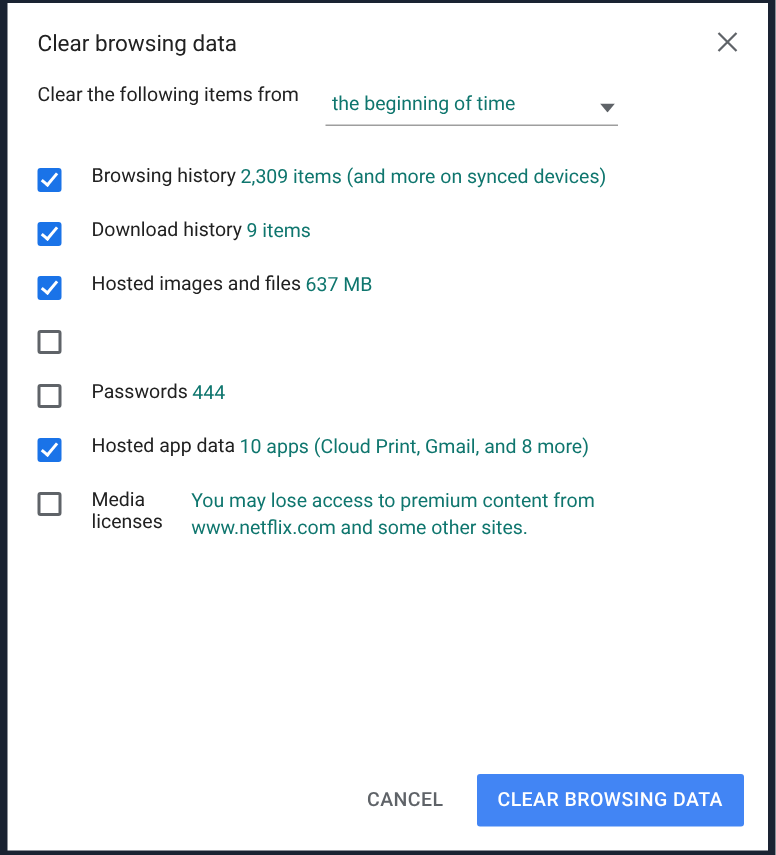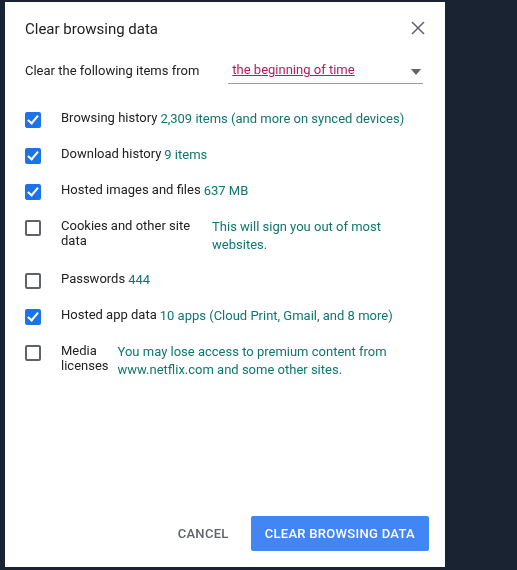--- a/index.html
+++ b/index.html
@@ -5,21 +5,21 @@
     * { box-sizing: border-box; margin: 0; padding: 0; }
     body {
       font-family: Roboto, "Segoe UI", Arial, sans-serif;
       background: #1a2332;
       width: 517px;
       height: 570px;
       overflow: hidden;
     }
     .dialog {
       background: #fff;
-      width: 440px;
+      width: 507px;
       height: 565px;
       margin: 2px 5px 3px 5px;
       position: relative;
       display: flex;
       flex-direction: column;
     }
     .header {
       display: flex;
       align-items: center;
       justify-content: space-between;
@@ -39,41 +39,40 @@
       align-items: center;
       justify-content: center;
     }
     .close-btn svg { width: 14px; height: 14px; }
     .content {
       padding: 8px 20px 0 20px;
       flex: 1;
     }
     .timerow {
       display: flex;
-      align-items: center;
-      gap: 29px;
+      align-items: flex-start;
+      gap: 18px;
       margin-bottom: 18px;
     }
     .timerow-label {
       font-size: 13px;
       color: #212121;
     }
     .time-select {
       display: flex;
       align-items: center;
       justify-content: space-between;
       border-bottom: 1px solid #9e9e9e;
       padding: 4px 2px 4px 4px;
       min-width: 195px;
       cursor: pointer;
     }
     .time-select-text {
       font-size: 13px;
-      color: #be185d;
-      text-decoration: underline;
+      color: #0f766e;
     }
     .time-select svg { width: 10px; height: 6px; fill: #5f6368; }
     .item {
       display: flex;
       align-items: flex-start;
       gap: 20px;
       padding: 8px 0 10px 0;
     }
     .checkbox {
       width: 16px;
@@ -182,24 +181,20 @@
         </div>
         <div class="item">
           <div class="checkbox checked"></div>
           <div class="item-text">
             <div class="item-label">Hosted images and files</div>
             <div class="item-desc">637 MB</div>
           </div>
         </div>
         <div class="item">
           <div class="checkbox"></div>
-          <div class="item-text">
-            <div class="item-label">Cookies and other site data</div>
-            <div class="item-desc">This will sign you out of most websites.</div>
-          </div>
         </div>
         <div class="item">
           <div class="checkbox"></div>
           <div class="item-text">
             <div class="item-label">Passwords</div>
             <div class="item-desc">444</div>
           </div>
         </div>
         <div class="item">
           <div class="checkbox checked"></div>

